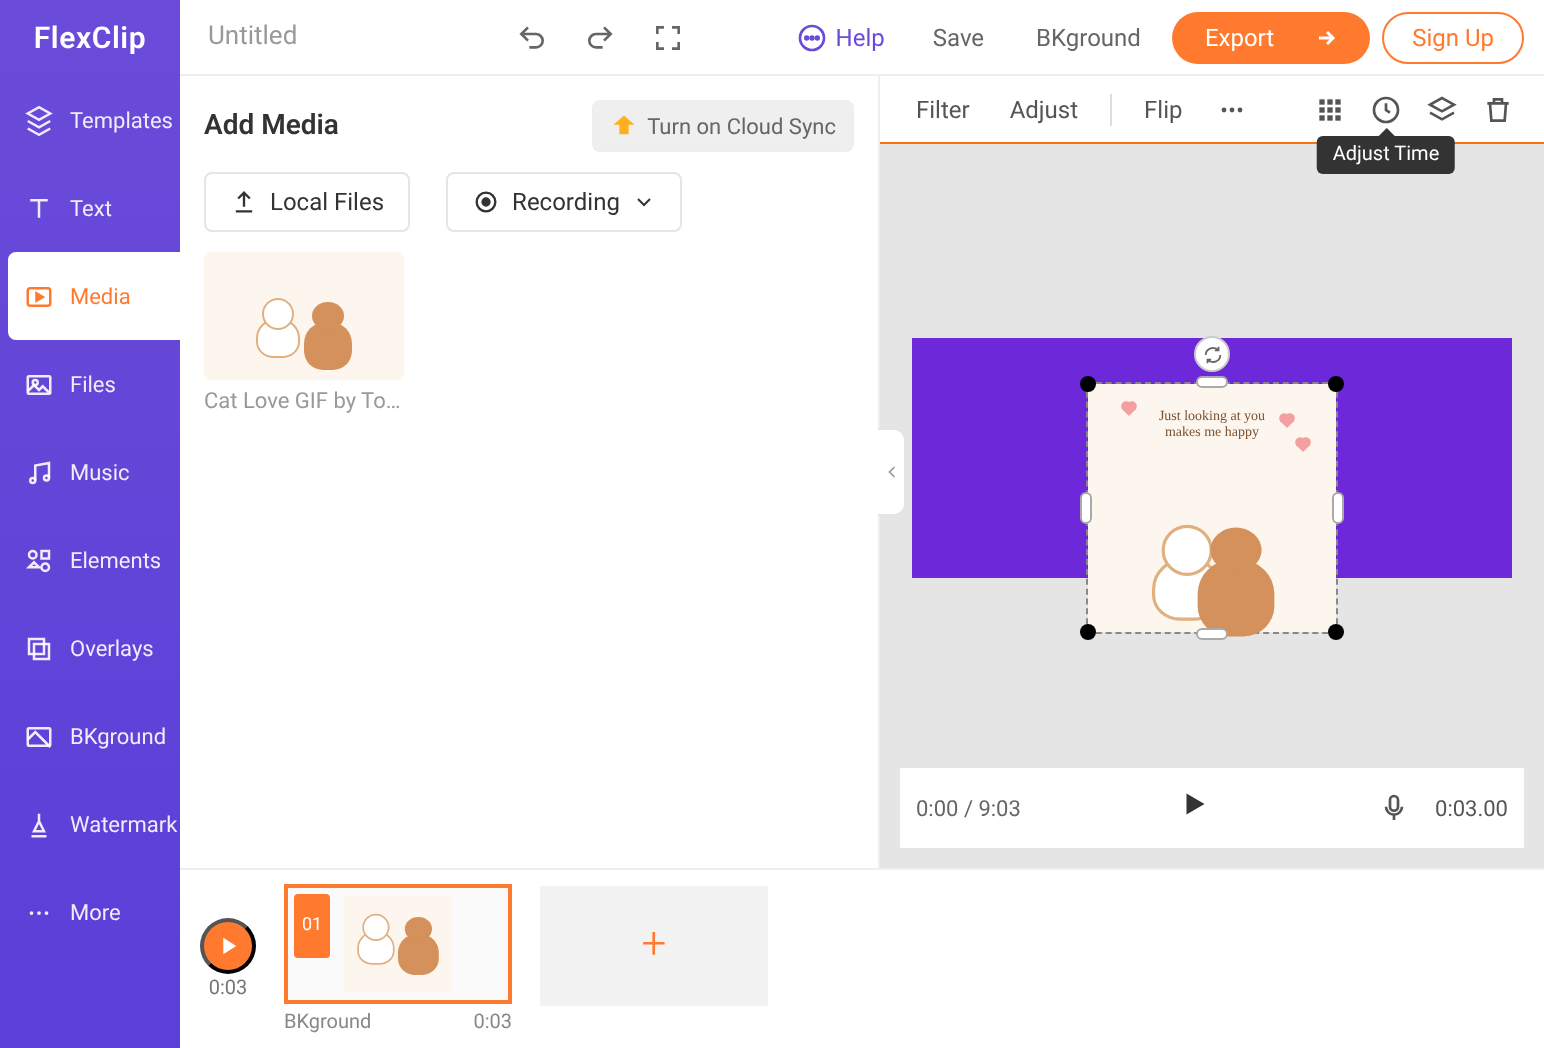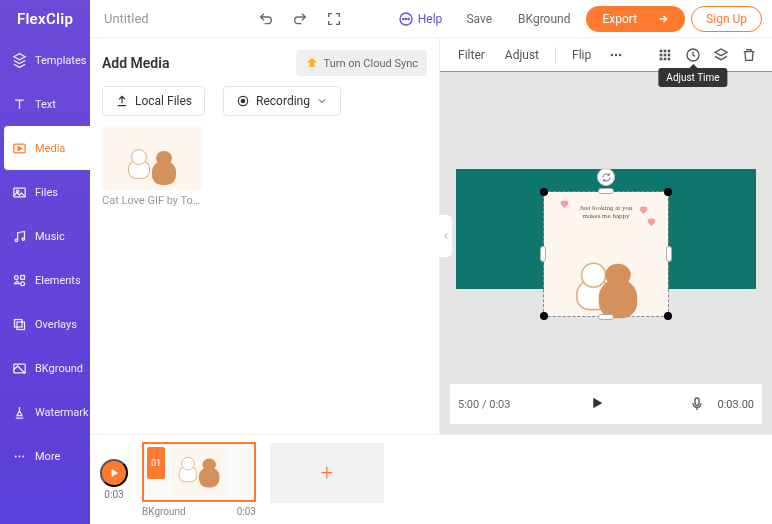--- a/index.html
+++ b/index.html
@@ -35,21 +35,21 @@
 .stage-area{flex:1;background:#e5e5e5;display:flex;flex-direction:column;min-width:0;position:relative}
 .stage-toolbar{height:34px;background:#fff;border-bottom:1px solid #f97316;display:flex;align-items:center;padding:0 10px;gap:4px}
 .st-item{font-size:12px;color:#555;padding:4px 8px;cursor:pointer;background:none;border:none}
 .divider{width:1px;height:16px;background:#ddd;margin:0 4px}
 .st-right{margin-left:auto;display:flex;align-items:center;gap:2px}
 .icon-btn{background:none;border:none;cursor:pointer;padding:5px;color:#555;display:flex;align-items:center;justify-content:center;position:relative}
 .icon-btn svg{width:16px;height:16px}
 .tooltip{position:absolute;top:26px;left:50%;transform:translateX(-50%);background:#333;color:#fff;font-size:10px;padding:4px 8px;border-radius:3px;white-space:nowrap;z-index:10}
 .tooltip::before{content:"";position:absolute;top:-4px;left:50%;transform:translateX(-50%);border-left:4px solid transparent;border-right:4px solid transparent;border-bottom:4px solid #333}
 .canvas-wrap{flex:1;display:flex;align-items:center;justify-content:center;padding:10px 10px 0 10px}
-.canvas{width:300px;height:120px;background:#0f766e;position:relative;display:flex;align-items:center;justify-content:center}
+.canvas{width:300px;height:120px;background:#6d28d9;position:relative;display:flex;align-items:center;justify-content:center}
 .sel-box{position:absolute;width:126px;height:126px;top:22px;left:87px;border:1px dashed #888}
 .sel-content{width:100%;height:100%;background:#fdf6ee;display:flex;flex-direction:column;align-items:center;justify-content:flex-start;padding-top:12px;position:relative}
 .sel-text{font-size:7px;font-family:cursive;color:#7a5230;text-align:center;line-height:1.2}
 .handle{position:absolute;width:8px;height:8px;background:#000;border-radius:50%}
 .h-tl{top:-4px;left:-4px}.h-tr{top:-4px;right:-4px}.h-bl{bottom:-4px;left:-4px}.h-br{bottom:-4px;right:-4px}
 .edge-h{position:absolute;width:16px;height:6px;background:#fff;border:1px solid #aaa;border-radius:3px;left:50%;transform:translateX(-50%)}
 .eh-t{top:-4px}.eh-b{bottom:-4px}
 .edge-v{position:absolute;width:6px;height:16px;background:#fff;border:1px solid #aaa;border-radius:3px;top:50%;transform:translateY(-50%)}
 .ev-l{left:-4px}.ev-r{right:-4px}
 .rotate-h{position:absolute;top:-24px;left:50%;transform:translateX(-50%);width:18px;height:18px;background:#fff;border:1px solid #ccc;border-radius:50%;display:flex;align-items:center;justify-content:center}
@@ -321,21 +321,21 @@
               <div class="handle h-br"></div>
               <div class="edge-h eh-t"></div>
               <div class="edge-h eh-b"></div>
               <div class="edge-v ev-l"></div>
               <div class="edge-v ev-r"></div>
             </div>
           </div>
         </div>
 
         <div class="playbar">
-          <span class="time">5:00 / 0:03</span>
+          <span class="time">0:00 / 9:03</span>
           <button class="play-btn"><svg viewBox="0 0 24 24" fill="#333">
                 <path d="M7 5v14l12-7z"></path>
               </svg></button>
           <button class="icon-btn">
               <svg viewBox="0 0 24 24" fill="none" stroke="currentColor" stroke-width="2">
                 <rect x="9" y="3" width="6" height="11" rx="3"></rect>
                 <path d="M6 11a6 6 0 0012 0M12 17v4"></path>
               </svg>
             </button>
           <span>0:03.00</span>

